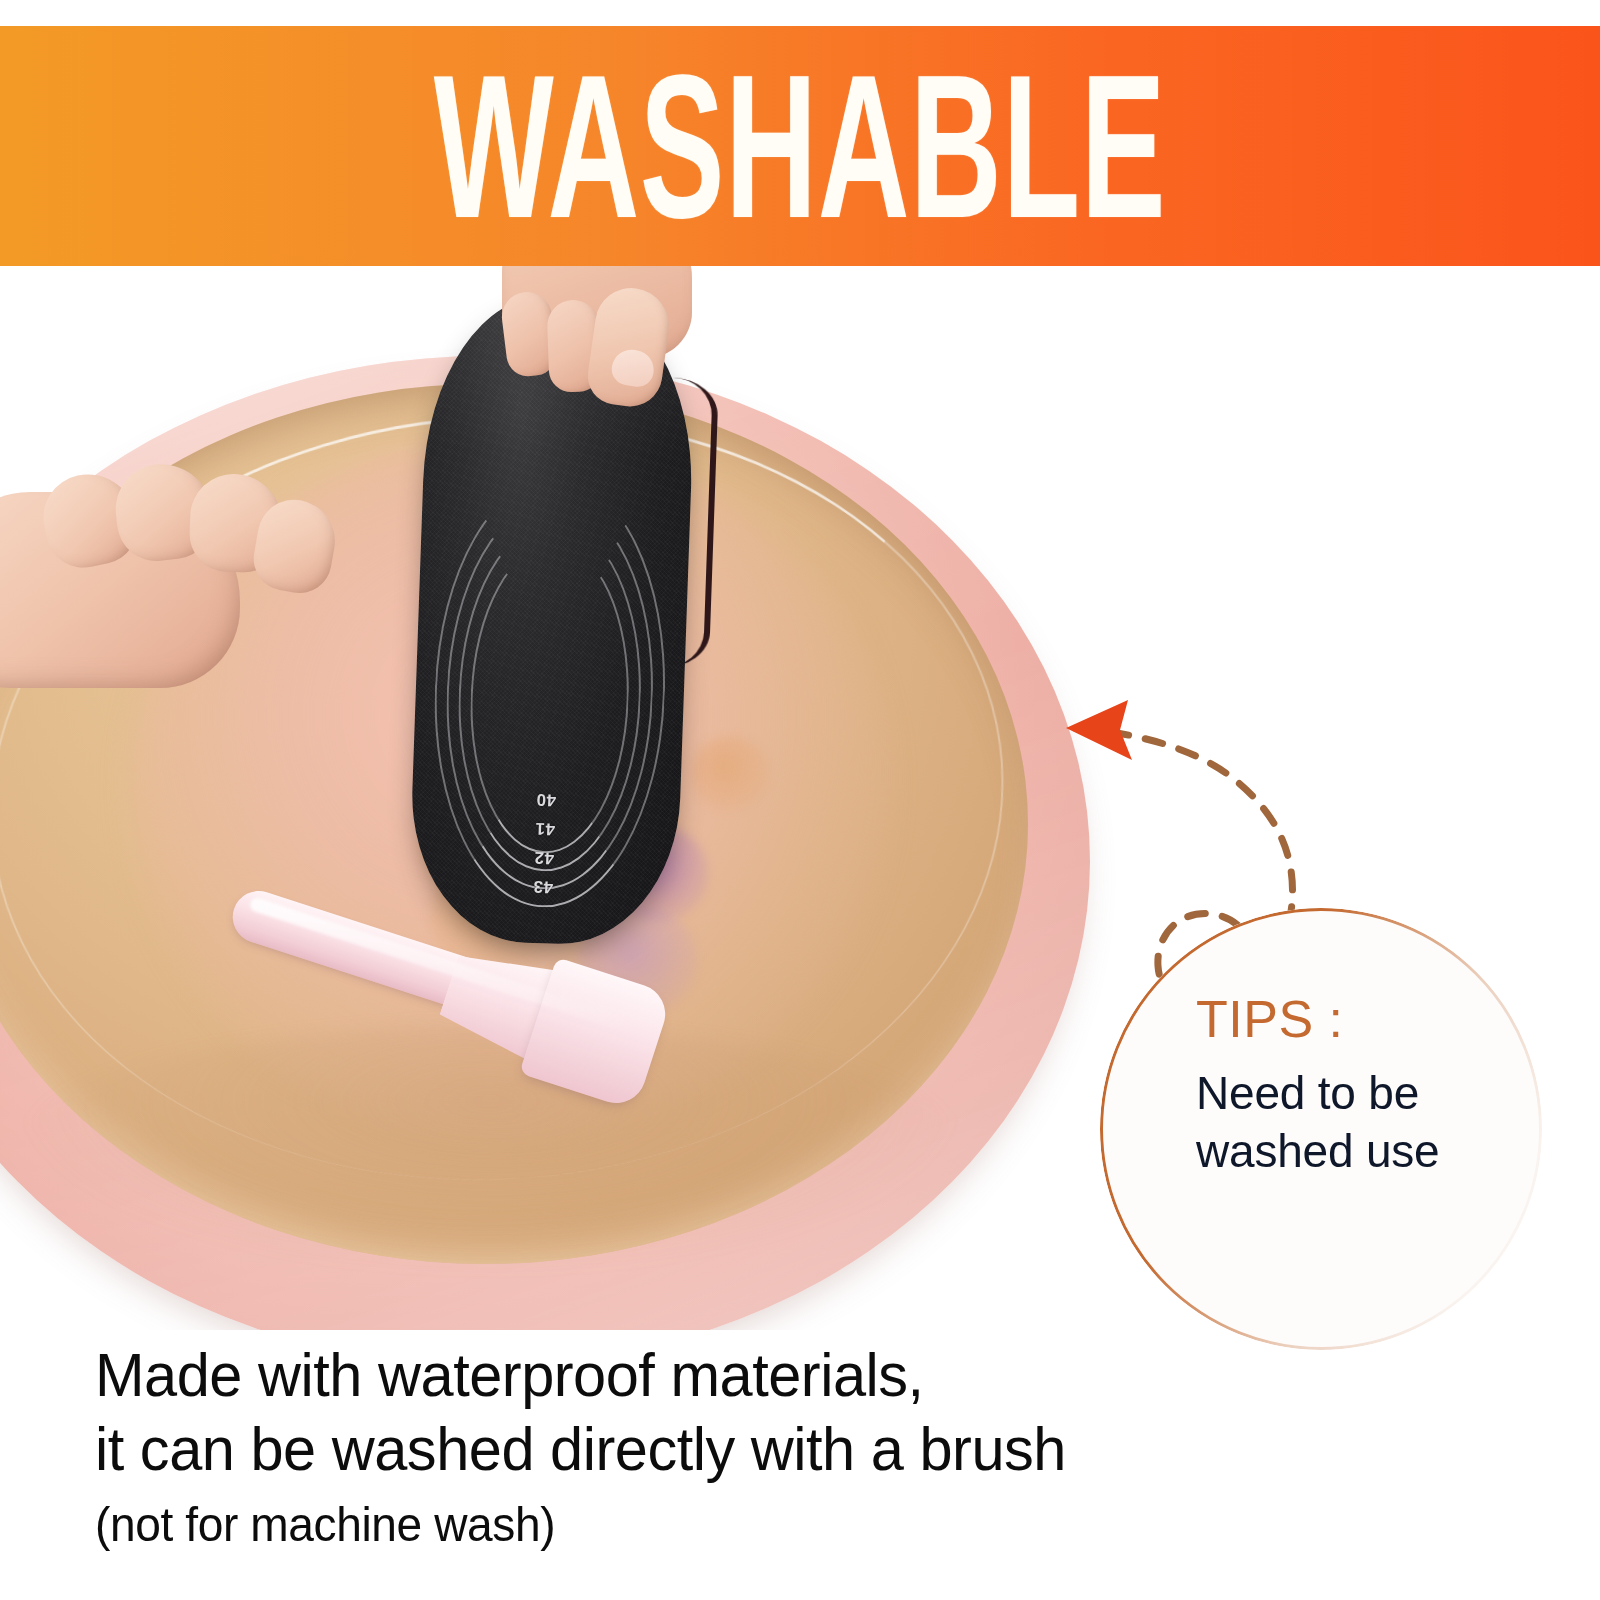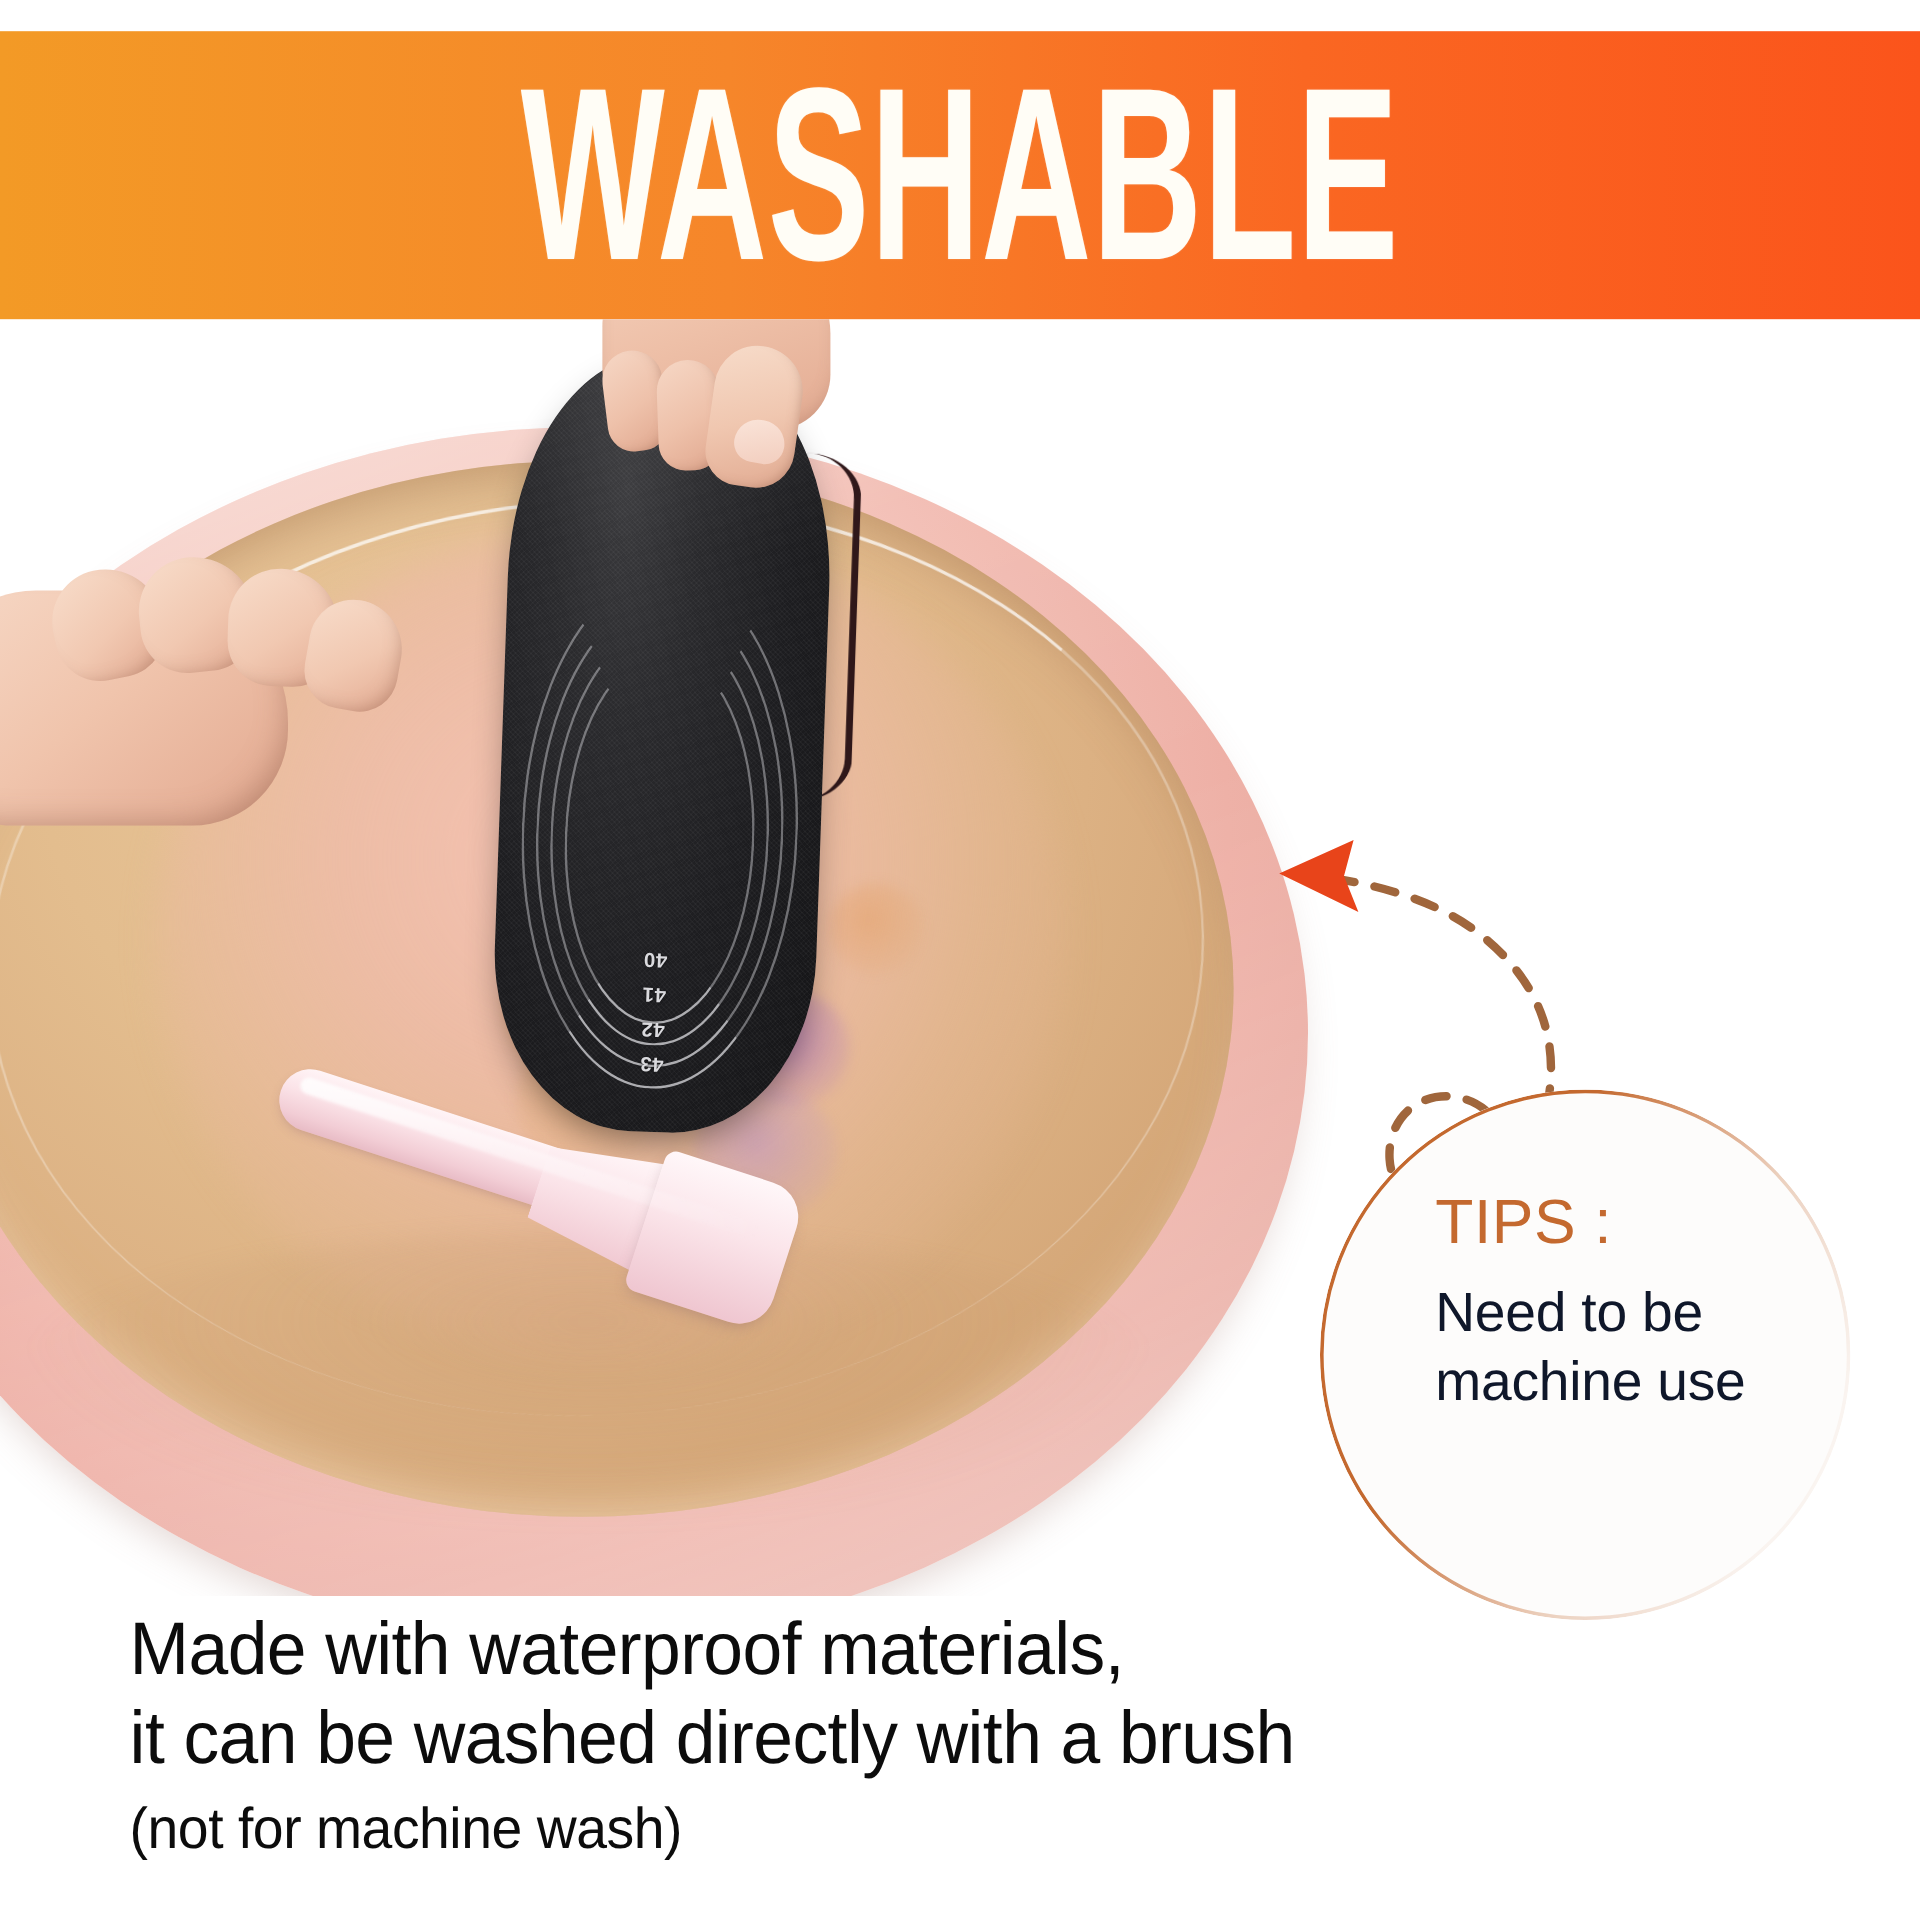--- a/index.html
+++ b/index.html
@@ -250,21 +250,21 @@
     color:#c4692f;font-size:52px;line-height:58px;font-weight:normal;letter-spacing:0.5px;
     margin-bottom:16px;
   }
   .tips-body{
     color:#0f172a;font-size:46px;line-height:58px;font-weight:normal;letter-spacing:-0.2px;
   }
   .tips-body div{white-space:nowrap;}
 
   
   .caption{
-    position:absolute;left:108px;top:1338px;width:1330px;
+    position:absolute;left:95px;top:1338px;width:1330px;
   }
   .cap-line{
     color:#0c0c0c;font-size:62px;line-height:74px;font-weight:normal;letter-spacing:-0.5px;
     white-space:nowrap;
     transform:scaleX(0.96);transform-origin:left center;
   }
   .cap-note{
     color:#0c0c0c;font-size:48px;line-height:66px;font-weight:normal;letter-spacing:-0.4px;
     white-space:nowrap;margin-top:6px;
     transform:scaleX(0.96);transform-origin:left center;
@@ -348,21 +348,21 @@
     </svg>
 
   </div>
 
   <div class="tips-circle"></div>
   <div class="tips-ring"></div>
   <div class="tips-content">
     <div class="tips-label">TIPS :</div>
     <div class="tips-body">
       <div>Need to be</div>
-      <div>machine use</div>
+      <div>washed use</div>
     </div>
   </div>
 
   <div class="caption">
     <div class="cap-line">Made with waterproof materials,</div>
     <div class="cap-line">it can be washed directly with a brush</div>
     <div class="cap-note">(not for machine wash)</div>
   </div>
 
 </div>

